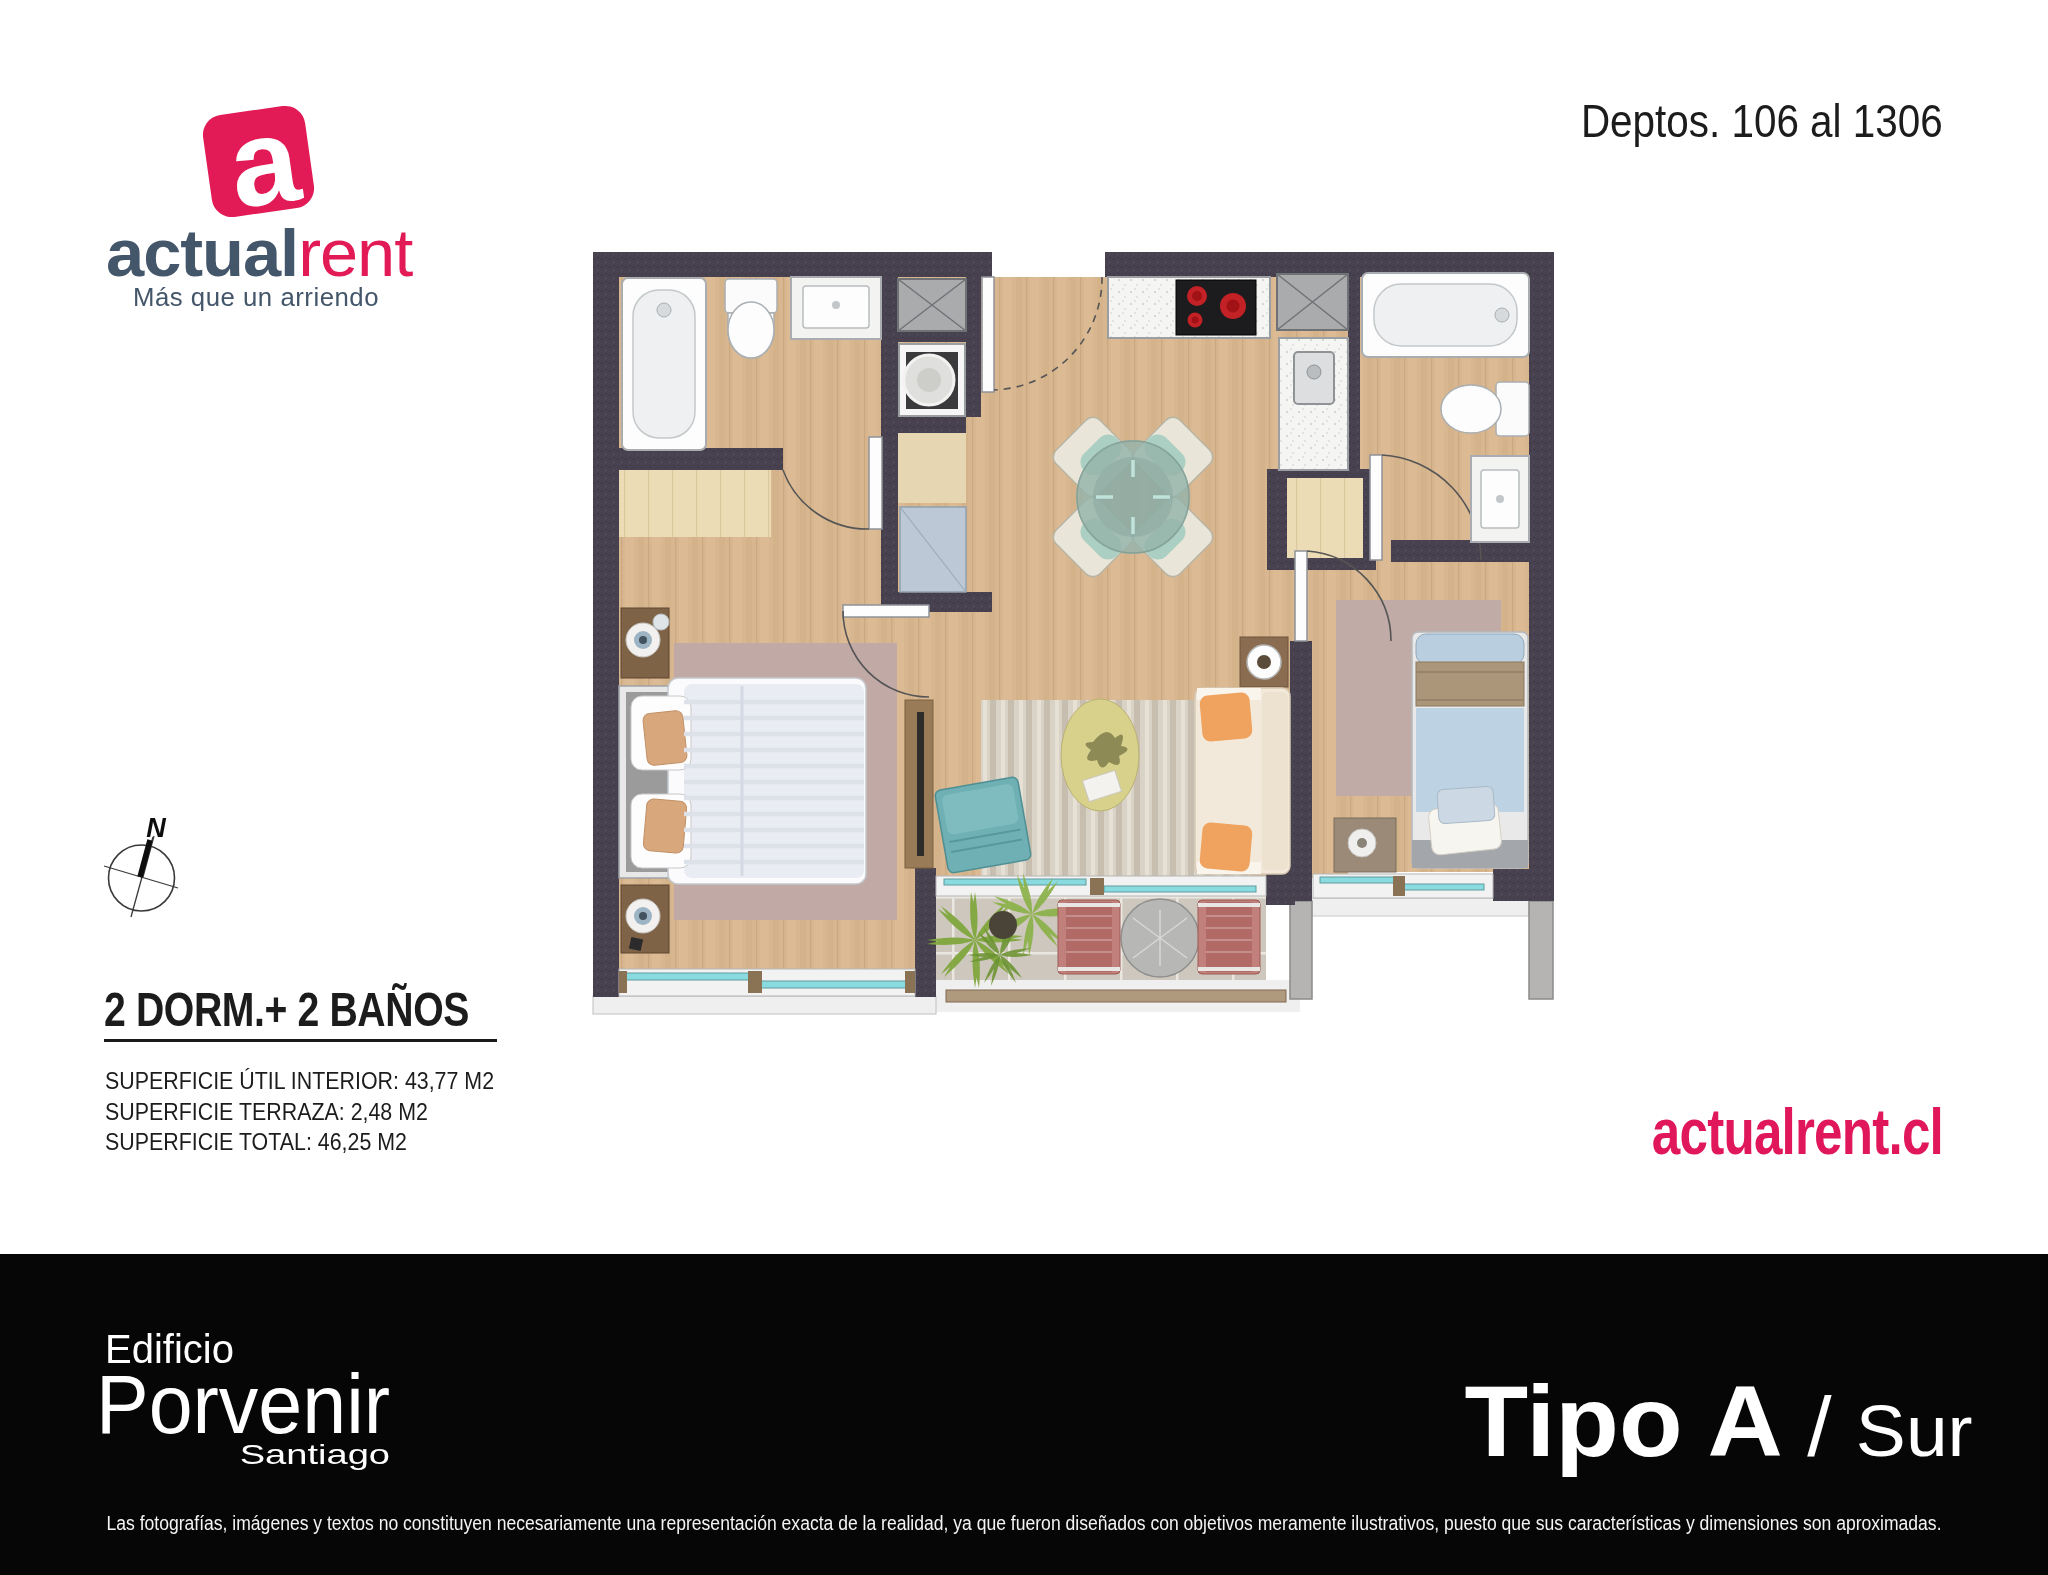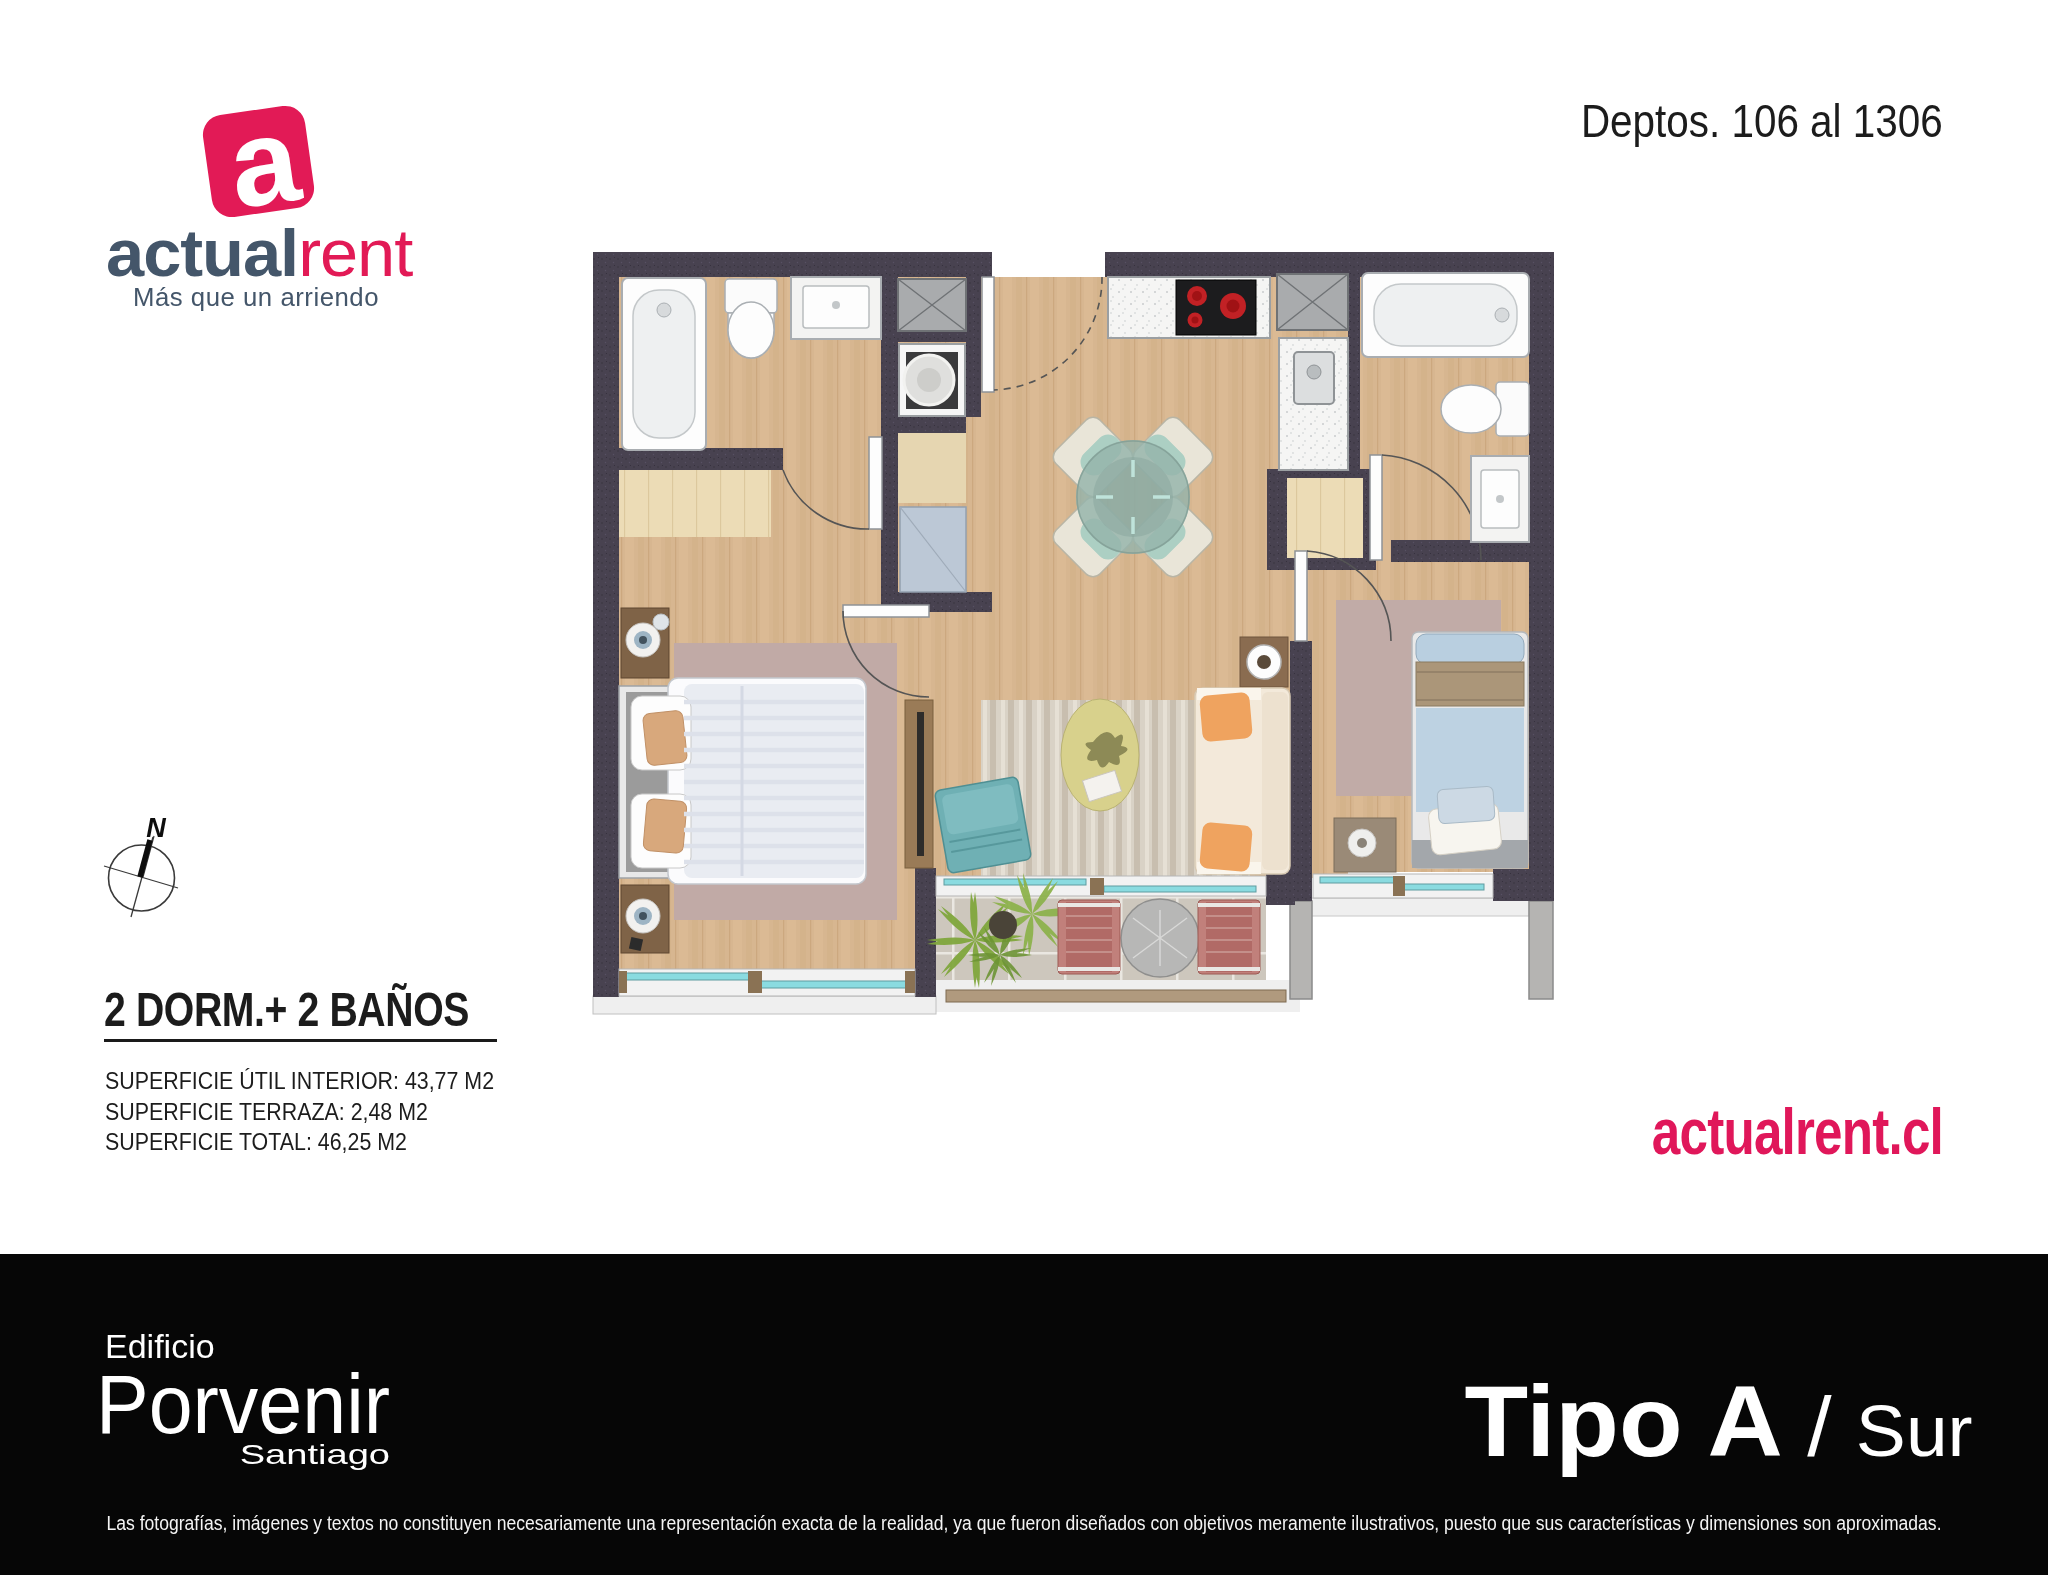--- a/index.html
+++ b/index.html
@@ -10,21 +10,21 @@
 #logoTxt{left:106px;top:220px;font-size:66px;line-height:1;letter-spacing:-1px;transform:scaleX(1.04);transform-origin:left top;white-space:nowrap}
 #logoTxt b{color:#44566a;font-weight:700}
 #logoTxt span{color:#e21a56;font-weight:400}
 #tagline{left:133px;top:284px;font-size:25px;line-height:1.1;color:#44566a;letter-spacing:.5px;white-space:nowrap;transform:scaleX(1.03);transform-origin:left top}
 #deptos{right:105px;top:93px;font-size:47px;color:#1c1c1c;transform:scaleX(.86);transform-origin:right top}
 #dorm{left:104px;top:981px;font-size:49px;font-weight:700;color:#1c1c1c;letter-spacing:-.5px;transform:scaleX(.80);transform-origin:left top;white-space:nowrap}
 #dormline{left:104px;top:1039px;width:393px;height:3px;background:#1a1a1a}
 #sup{left:105px;top:1066px;font-size:23px;color:#1c1c1c;line-height:30.5px;white-space:nowrap;transform:scaleX(.93);transform-origin:left top}
 #arcl{right:105px;top:1095px;font-size:64px;font-weight:700;color:#e0175a;letter-spacing:-1px;transform:scaleX(.80);transform-origin:right top;white-space:nowrap}
 #footer{left:0;top:1254px;width:2048px;height:321px;background:#060606;color:#fff}
-#edificio{left:105px;top:73px;font-size:34px}
+#edificio{left:105px;top:73px;font-size:40px}
 #porvenir{left:96px;top:102px;font-size:84px;letter-spacing:0;transform:scaleX(.94);transform-origin:left top}
 #santiago{left:240px;top:185px;width:150px;text-align:right;font-size:28px;transform:scaleX(1.36);transform-origin:right top}
 #tipo{right:75px;top:117px;font-size:100px;line-height:1;font-weight:700;white-space:nowrap;transform:scaleX(1.042);transform-origin:right top}
 #tipo .sl{font-weight:400;font-size:84px}
 #tipo .sur{font-weight:400;font-size:72px}
 #discl{left:0;top:258px;width:2048px;text-align:center;font-size:19.5px;color:#f4f4f4;white-space:nowrap;transform:scaleX(.90);transform-origin:center top}
 </style>
 </head>
 <body>
 <svg id="plan" class="abs" style="left:0;top:0" width="2048" height="1575" viewBox="0 0 2048 1575">

